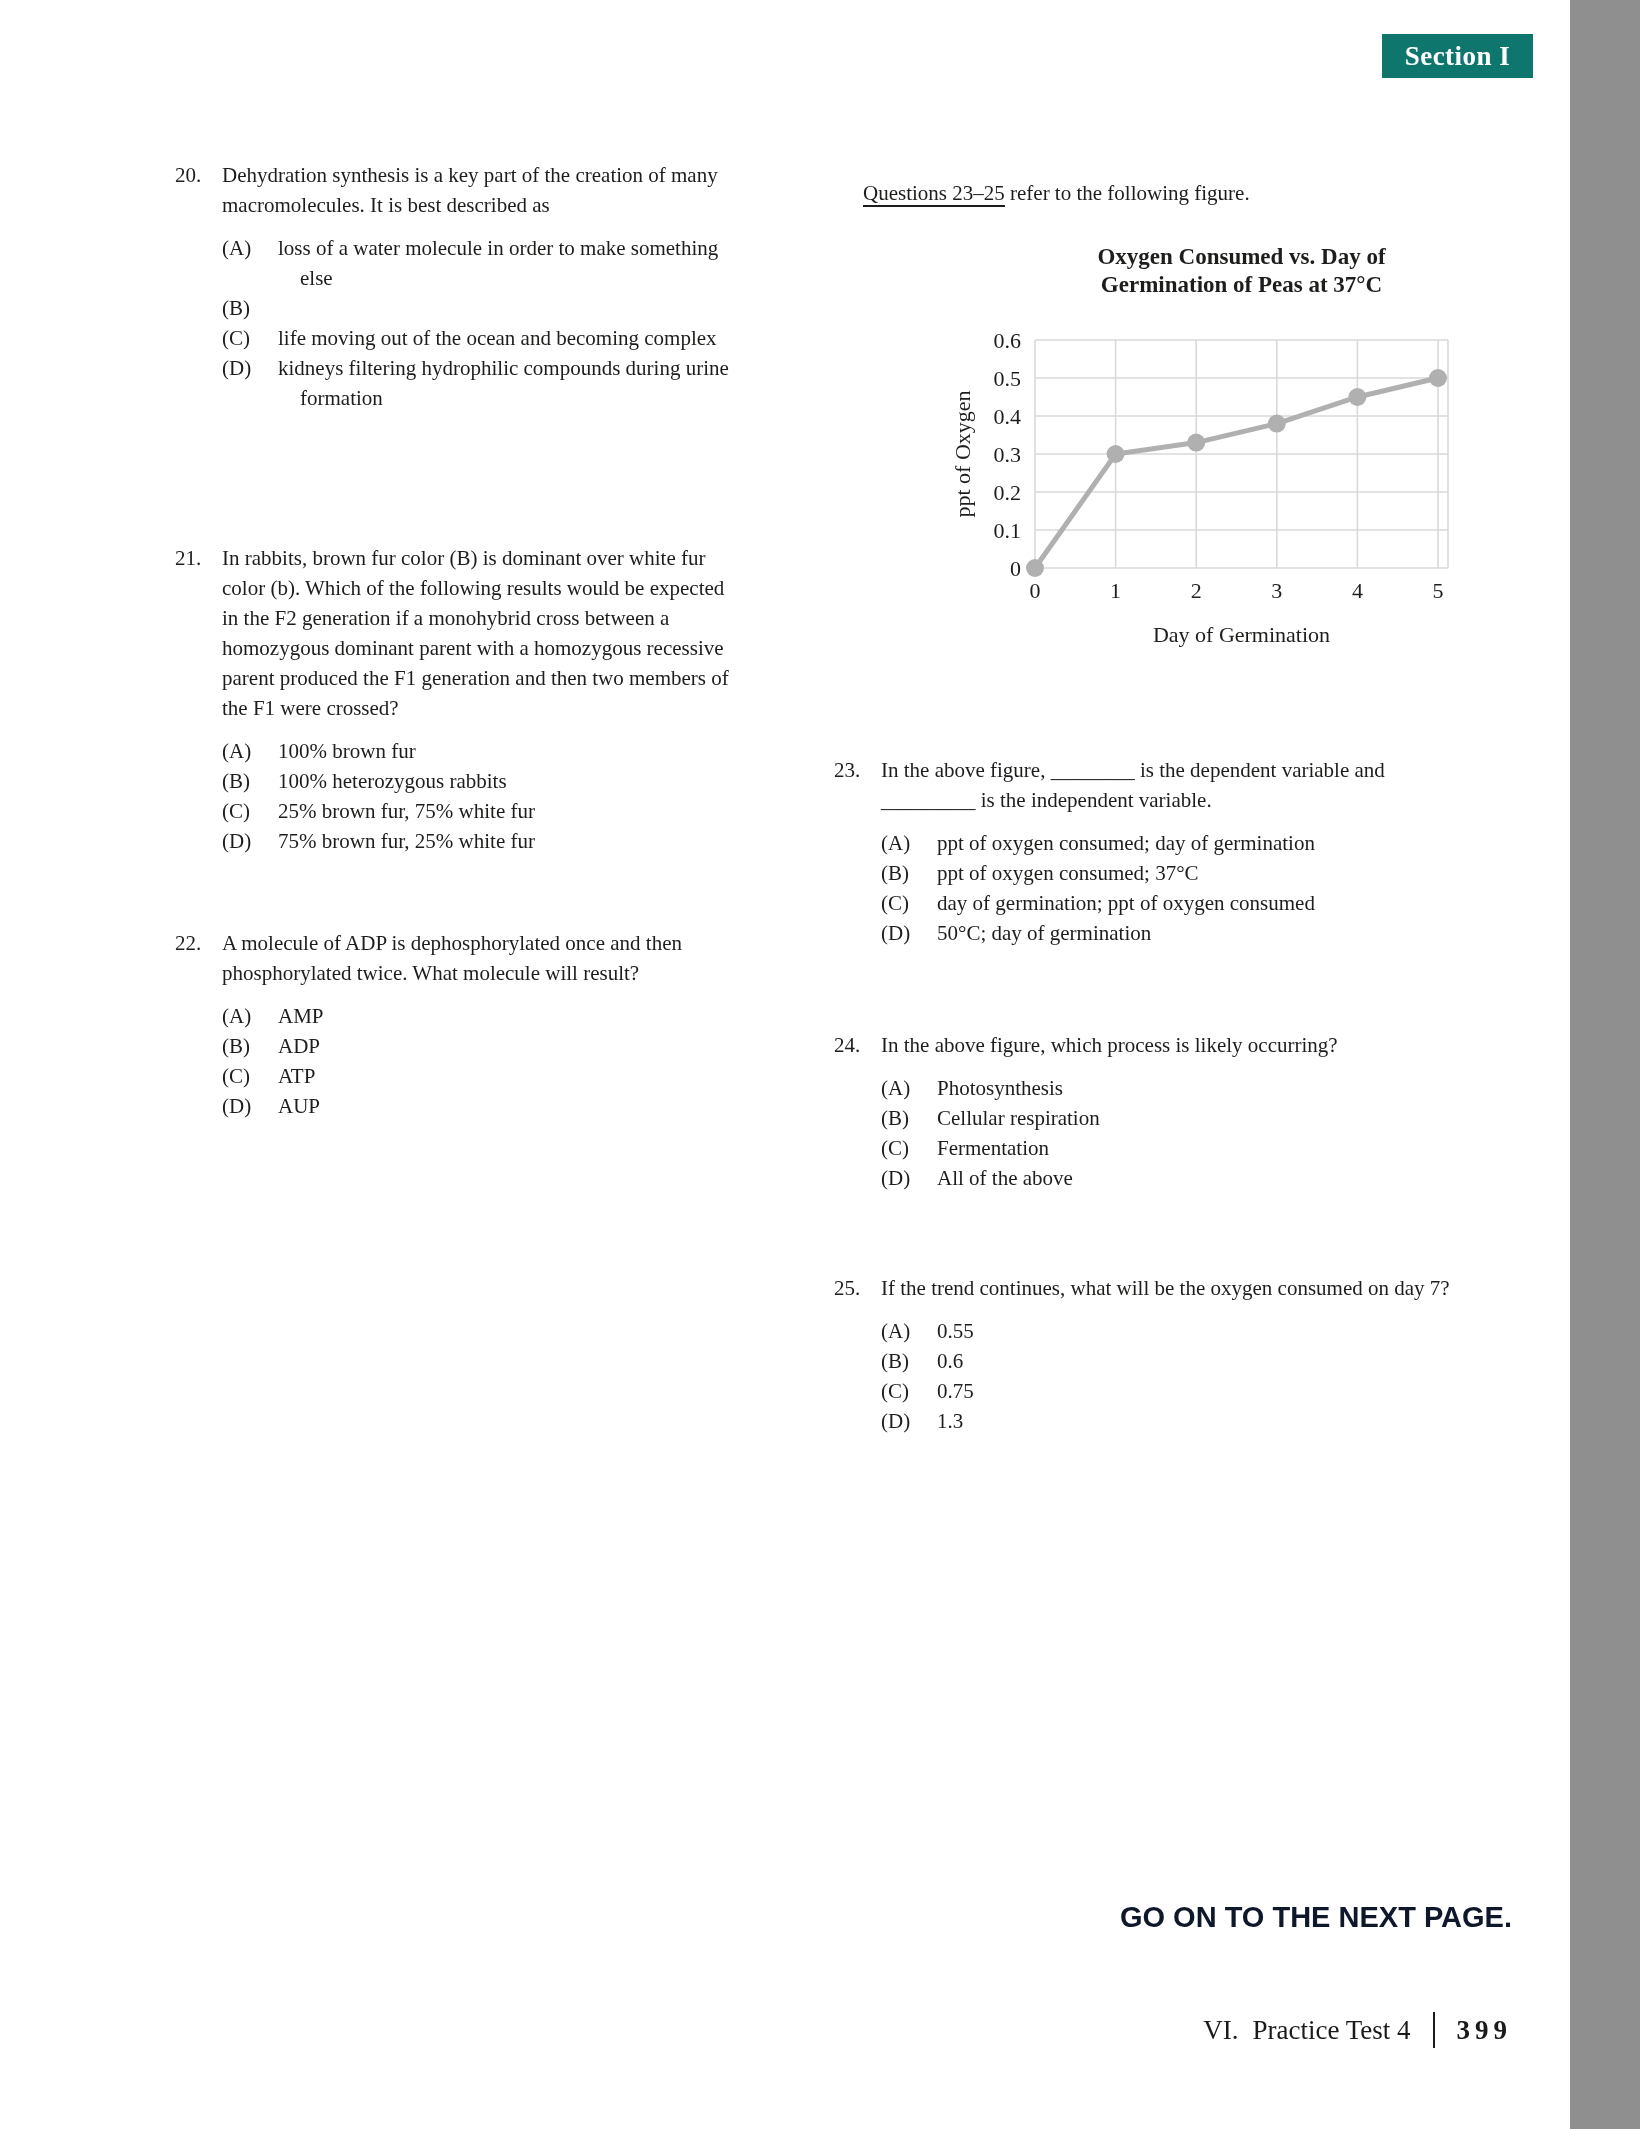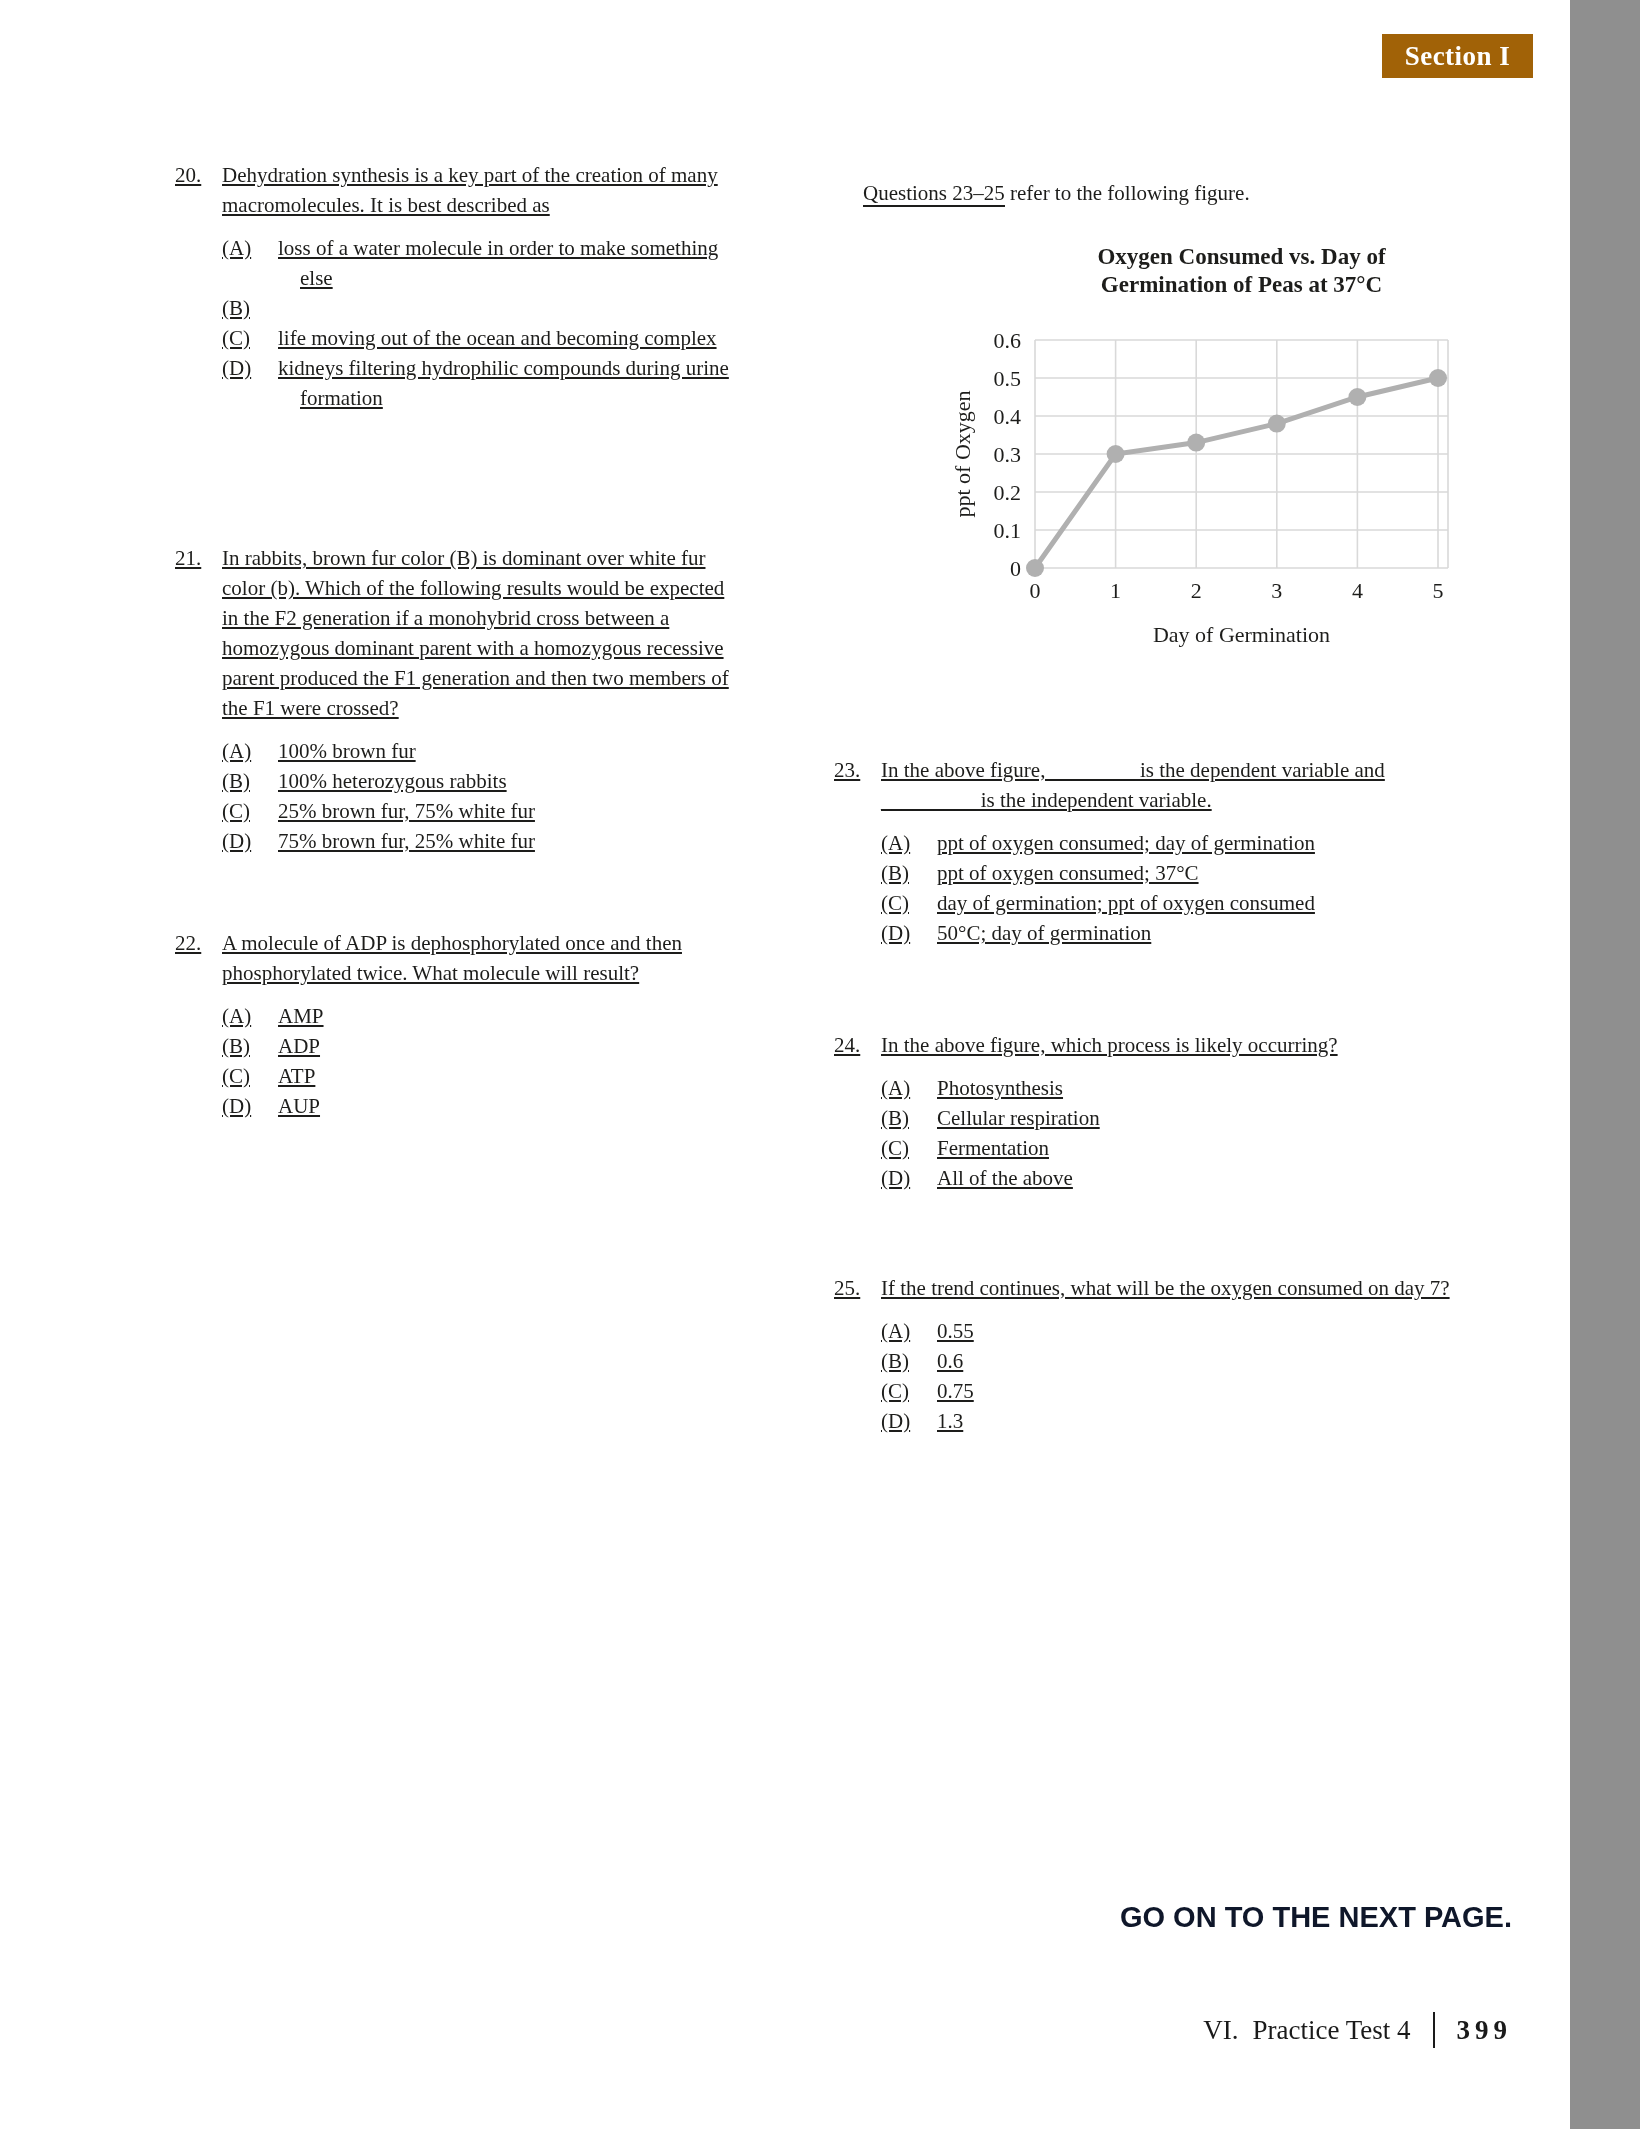--- a/index.html
+++ b/index.html
@@ -5,26 +5,26 @@
   html,body{margin:0;padding:0;}
   body{
     width:1640px;height:2129px;position:relative;background:#ffffff;
     font-family:"Liberation Serif","DejaVu Serif",serif;color:#1d1d1b;
     overflow:hidden;
   }
   
   .gray-bar{position:absolute;left:1570px;top:0;width:70px;height:2129px;background:#8f8f8f;}
   
   .section-badge{
-    position:absolute;left:1382px;top:34px;width:151px;height:44px;background:#a16207;
+    position:absolute;left:1382px;top:34px;width:151px;height:44px;background:#0f766e;
     color:#ffffff;font-weight:bold;font-size:27px;display:flex;align-items:center;justify-content:center;
     letter-spacing:.5px;
   }
   
-  .q{position:absolute;font-size:21px;line-height:30px;text-decoration:underline;}
+  .q{position:absolute;font-size:21px;line-height:30px;}
   .q.left{left:175px;width:565px;}
   .q.right{left:834px;width:620px;}
   .q-head{display:flex;}
   .q-num{width:47px;flex:none;}
   .q-text{flex:1;}
   .opts{margin-top:13px;padding-left:47px;}
   .opt{display:flex;}
   .opt-letter{width:56px;flex:none;}
   .opt-text{flex:1;padding-left:22px;text-indent:-22px;}
   .q20{top:160px;} .q21{top:543px;} .q22{top:928px;}

